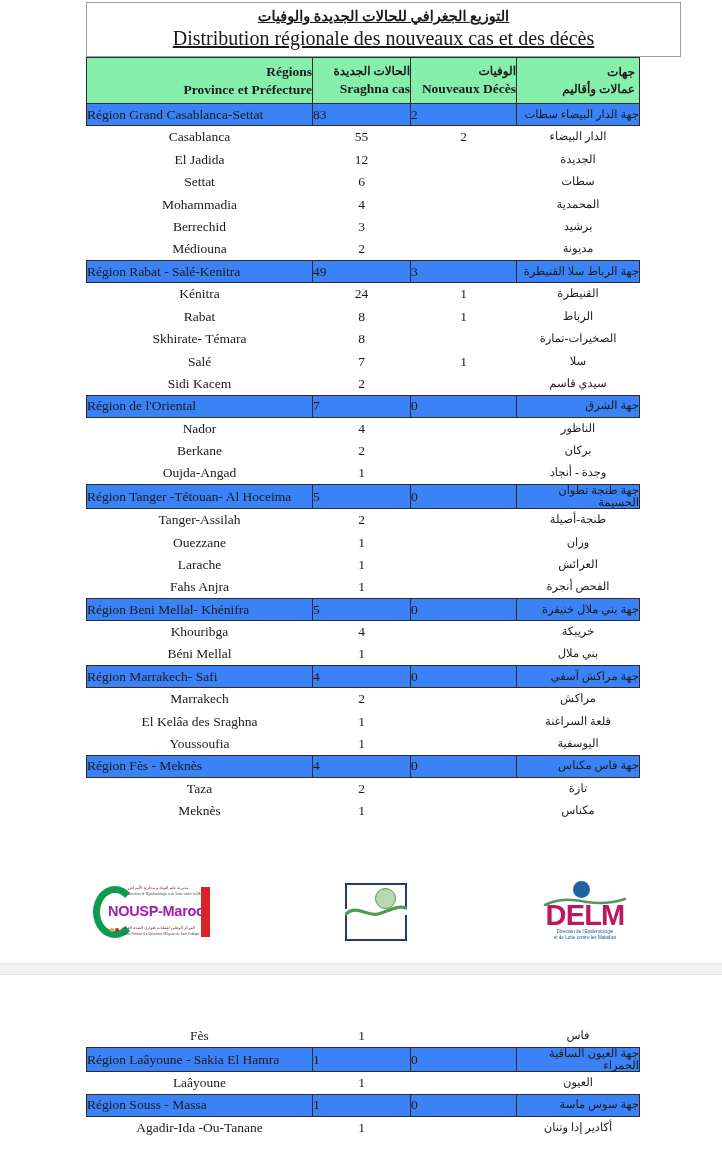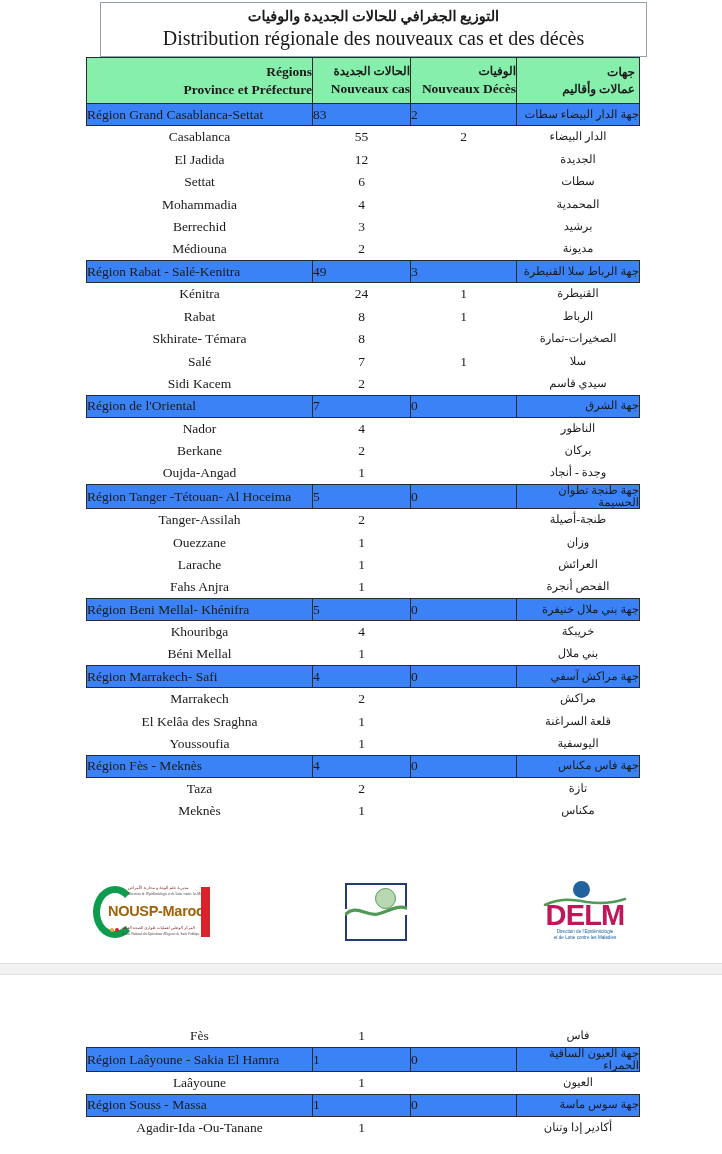--- a/index.html
+++ b/index.html
@@ -18,26 +18,26 @@
   
   #page-one {
     position: absolute; left: 0; top: 0;
     width: 722px; height: 963px;
     background: #fff;
   }
 
   
   .title-box {
     position: absolute;
-    left: 100px; top: 2px;
-    width: 547px; height: 55px;
+    left: 86px; top: 2px;
+    width: 595px; height: 55px;
     border: 1px solid #93a0ae;
     background: #ffffff;
     display: flex; flex-direction: column;
-    align-items: center; justify-content: center;
+    align-items: center; justify-content: center; text-decoration: underline;
   }
   .title-ar {
     font-family: "Liberation Serif", "DejaVu Serif", serif;
     font-size: 14.5px;
     font-weight: 700;
     direction: rtl;
     line-height: 1.1;
     letter-spacing: -0.2px;
   }
   .title-fr {
@@ -125,21 +125,21 @@
     position: absolute; left: 1px; top: 5px;
     width: 44px; height: 52px;
     border: 7px solid #0d9b4d;
     border-radius: 50%;
     border-right-color: transparent;
   }
   .nousp-txt {
     position: absolute; left: 16px; top: 22px;
     font-family: "Liberation Sans", sans-serif;
     font-weight: 700; font-size: 14.5px;
-    color: #a16207; letter-spacing: -0.3px;
+    color: #a21caf; letter-spacing: -0.3px;
   }
   .nousp-bar {
     position: absolute; right: 6px; top: 6px;
     width: 9px; height: 50px; background: #d8232a;
   }
   .nousp-top-ar {
     position: absolute; left: 36px; top: 4px;
     font-size: 4.2px; color: #7b2b2b; direction: rtl; white-space: nowrap;
   }
   .nousp-top-fr {
@@ -249,21 +249,21 @@
       <tr class="hdr">
         <th>
           <div class="h-two">
             <span class="h-fr">Régions</span>
             <span class="h-fr">Province et Préfecture</span>
           </div>
         </th>
         <th>
           <div class="h-two">
             <span class="h-ar">الحالات الجديدة</span>
-            <span class="h-fr">Nouveaux cas</span>
+            <span class="h-fr">Sraghna cas</span>
           </div>
         </th>
         <th>
           <div class="h-two">
             <span class="h-ar">الوفيات</span>
             <span class="h-fr">Nouveaux Décès</span>
           </div>
         </th>
         <th>
           <div class="h-two">

